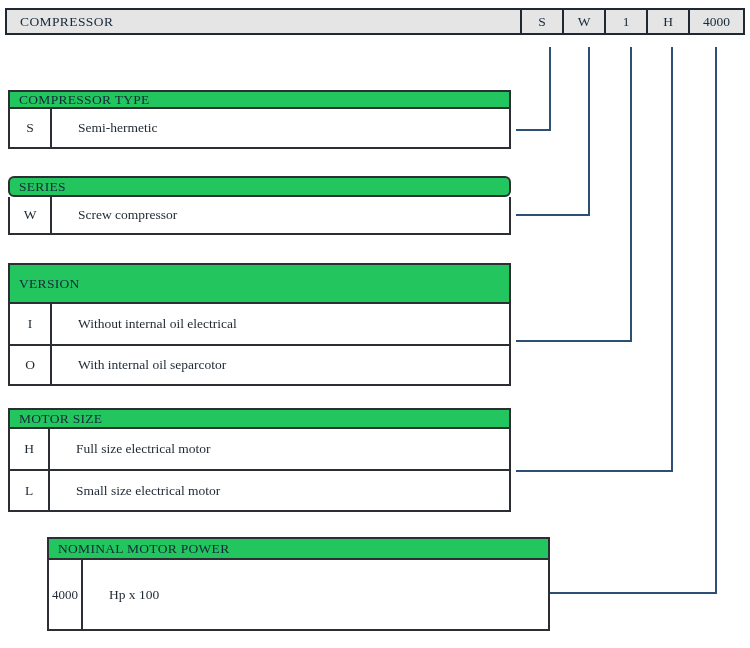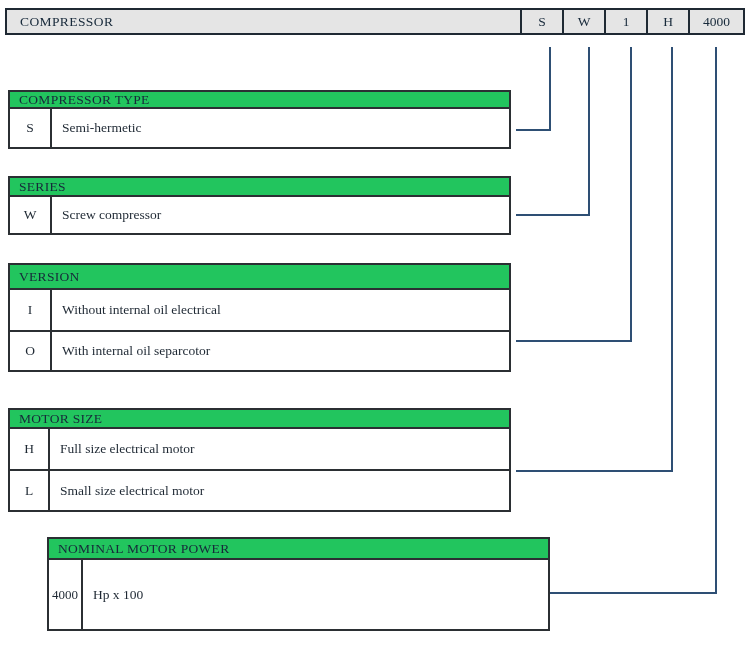--- a/index.html
+++ b/index.html
@@ -94,21 +94,21 @@
     align-items: center;
     justify-content: center;
     font-size: 13.5px;
     color: #1e2833;
     flex: 0 0 auto;
   }
   .row-desc {
     flex: 1;
     display: flex;
     align-items: center;
-    padding-left: 10px;
+    padding-left: 26px;
     font-size: 13.5px;
     color: #1e2833;
   }
 </style>
 </head>
 <body>
 
 <div class="canvas">
 
   <div class="topbar">
@@ -130,29 +130,29 @@
 
   <div class="section" style="top:90px;">
     <div class="section-header" style="height:19px;">COMPRESSOR TYPE</div>
     <div class="section-row" style="height:40px;">
       <div class="row-code" style="width:42px;">S</div>
       <div class="row-desc">Semi-hermetic</div>
     </div>
   </div>
 
   <div class="section" style="top:176px;">
-    <div class="section-header" style="height:21px;">SERIES</div>
+    <div class="section-header" style="height:21px;border-radius:6px;">SERIES</div>
     <div class="section-row" style="height:38px;">
       <div class="row-code" style="width:42px;">W</div>
       <div class="row-desc">Screw compressor</div>
     </div>
   </div>
 
   <div class="section" style="top:263px;">
-    <div class="section-header" style="height:27px;">VERSION</div>
+    <div class="section-header" style="height:41px;">VERSION</div>
     <div class="section-row" style="height:42px;">
       <div class="row-code" style="width:42px;">I</div>
       <div class="row-desc">Without internal oil electrical</div>
     </div>
     <div class="section-row" style="height:40px;">
       <div class="row-code" style="width:42px;">O</div>
       <div class="row-desc">With internal oil separcotor</div>
     </div>
   </div>
 

